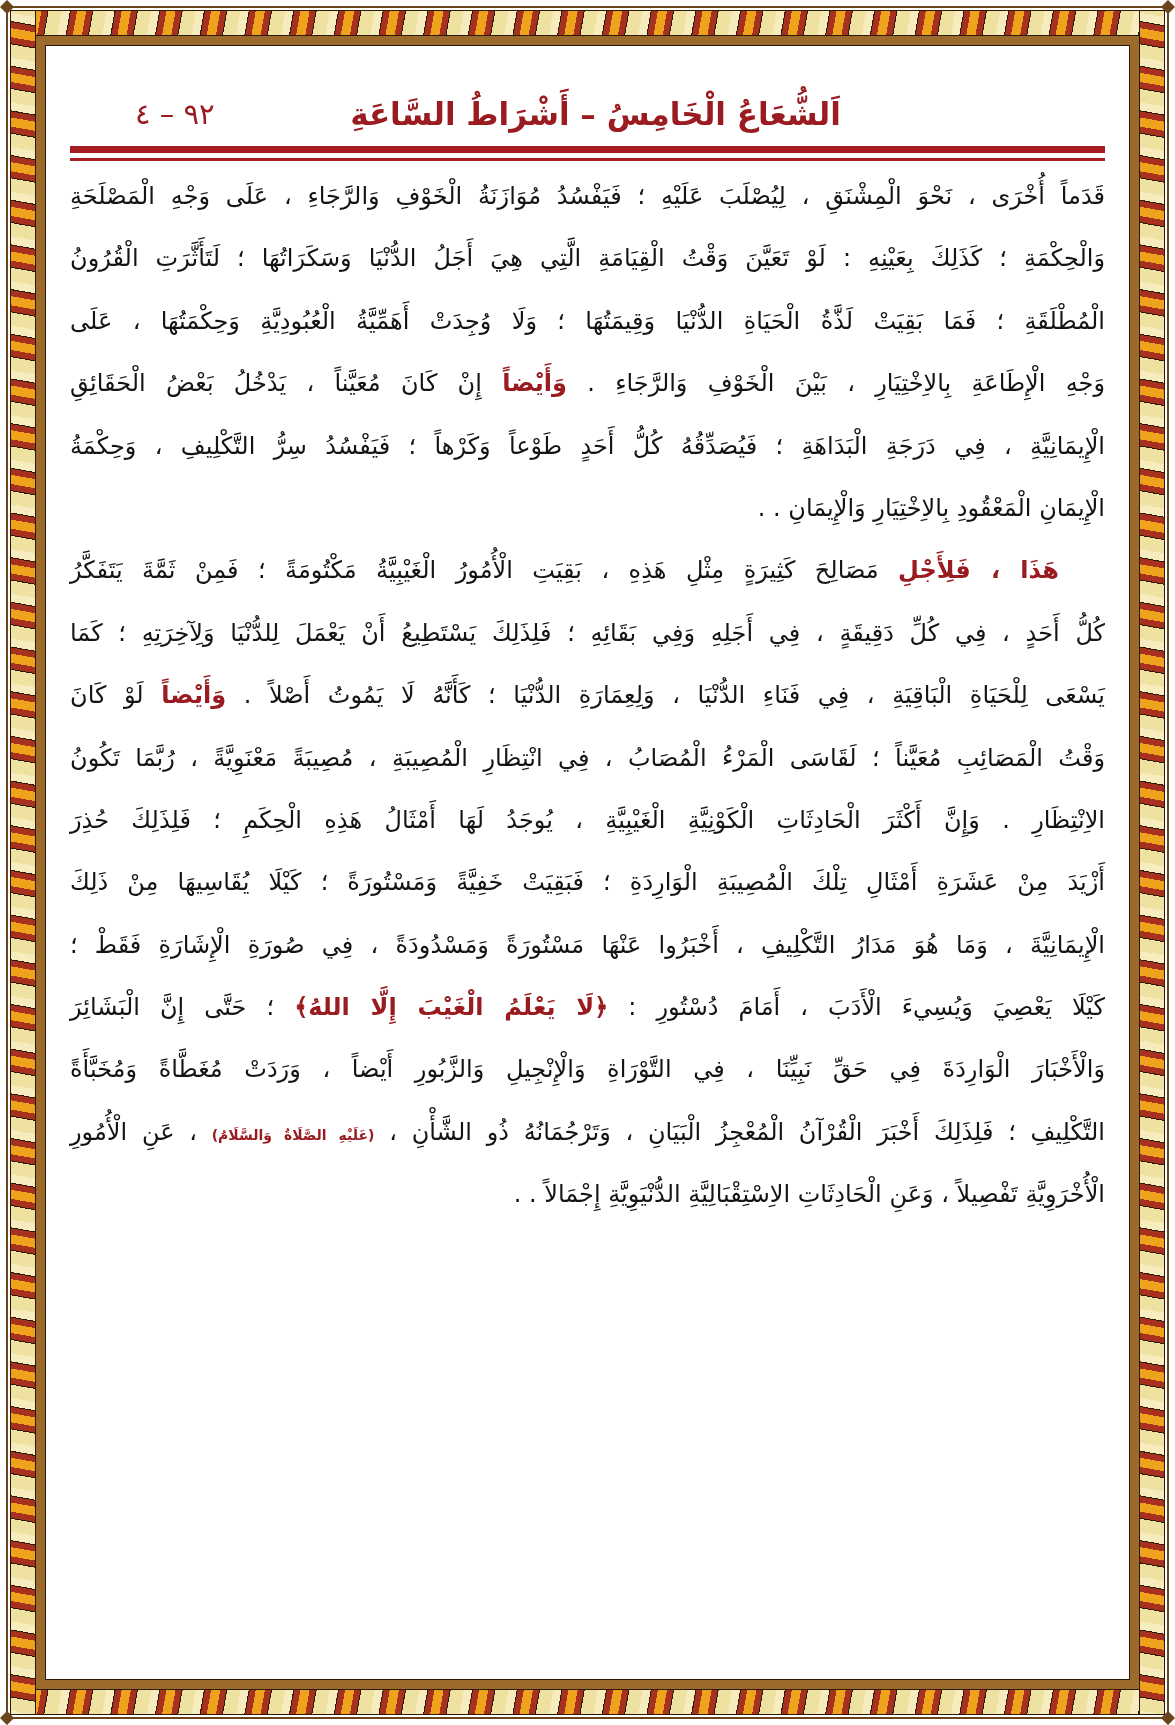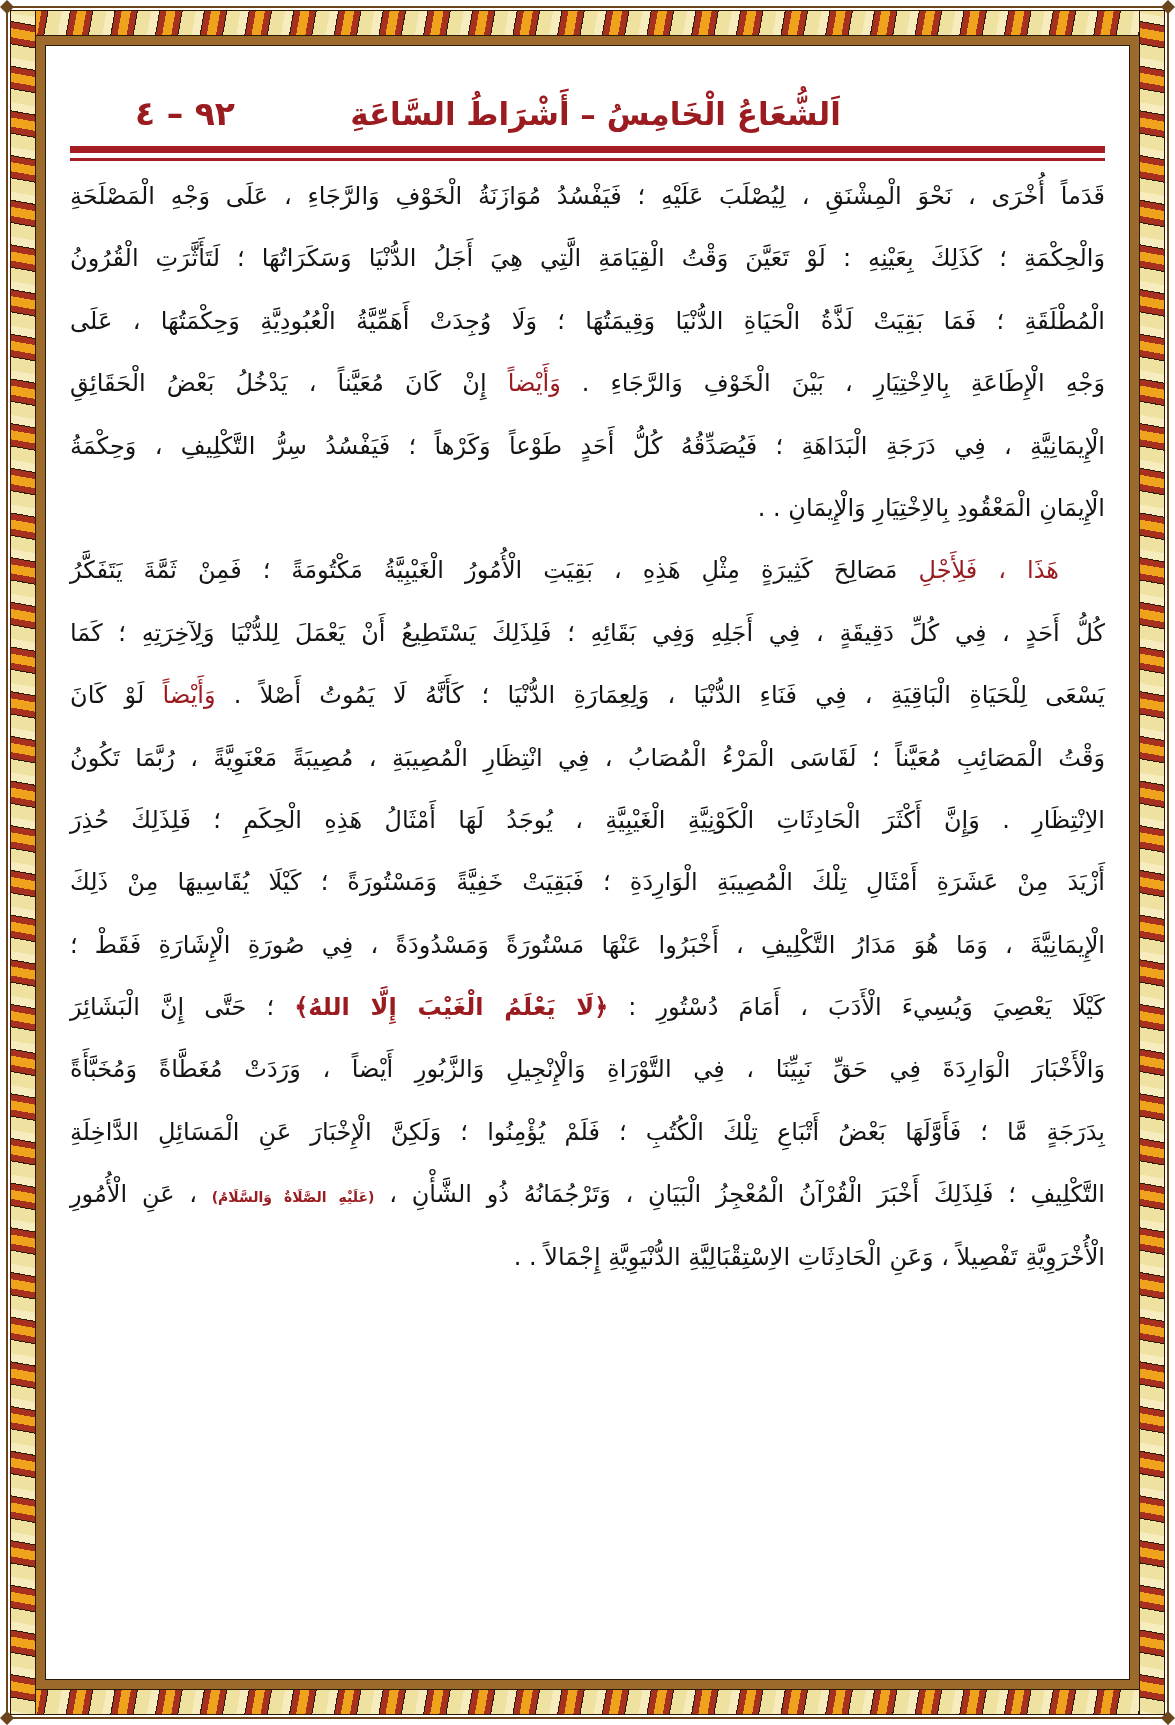--- a/index.html
+++ b/index.html
@@ -81,42 +81,42 @@
   .header{position:relative;height:58px;}
   .page-title{
     position:absolute;left:16px;right:0;top:0;
     text-align:center;
     color:var(--accent-red);
     font-weight:bold;font-size:31px;line-height:52px;
   }
   .page-number{
     position:absolute;left:65px;top:0;
     color:var(--accent-red);
-    font-weight:bold;font-size:33px;line-height:52px;
+    font-weight:normal;font-size:29px;line-height:52px;
   }
   .header-rule{
     height:5px;
     border-top:7px solid var(--rule-red);
     border-bottom:3px solid var(--rule-red);
   }
   .text-body{
     margin-top:4px;
     color:var(--text-black);
     font-size:24px;
   }
   .line{
     height:62.4px;line-height:62.4px;
     text-align:justify;
     text-align-last:justify;
     white-space:nowrap;
     overflow:visible;
   }
   .line.last{text-align-last:start;}
   .line.indent{padding-right:46px;}
-  .line span.red{color:var(--accent-red);font-weight:normal;}
+  .line span.red{color:var(--accent-red);font-weight:bold;}
   .line span.quran{color:var(--accent-red);font-weight:bold;}
   .line span.seal{
     color:var(--accent-red);
     font-size:14px;font-weight:bold;
     letter-spacing:-1px;
   }
 </style>
 </head>
 <body>
 
@@ -148,19 +148,18 @@
         <div class="line last"><span>الْإِيمَانِ الْمَعْقُودِ بِالاِخْتِيَارِ وَالْإِيمَانِ . .</span></div>
         <div class="line indent"><span class="red">هَذَا ، فَلِأَجْلِ</span><span> مَصَالِحَ كَثِيرَةٍ مِثْلِ هَذِهِ ، بَقِيَتِ الْأُمُورُ الْغَيْبِيَّةُ مَكْتُومَةً ؛ فَمِنْ ثَمَّةَ يَتَفَكَّرُ</span></div>
         <div class="line"><span>كُلُّ أَحَدٍ ، فِي كُلِّ دَقِيقَةٍ ، فِي أَجَلِهِ وَفِي بَقَائِهِ ؛ فَلِذَلِكَ يَسْتَطِيعُ أَنْ يَعْمَلَ لِلدُّنْيَا وَلِآخِرَتِهِ ؛ كَمَا</span></div>
         <div class="line"><span>يَسْعَى لِلْحَيَاةِ الْبَاقِيَةِ ، فِي فَنَاءِ الدُّنْيَا ، وَلِعِمَارَةِ الدُّنْيَا ؛ كَأَنَّهُ لَا يَمُوتُ أَصْلاً . </span><span class="red">وَأَيْضاً</span><span> لَوْ كَانَ</span></div>
         <div class="line"><span>وَقْتُ الْمَصَائِبِ مُعَيَّناً ؛ لَقَاسَى الْمَرْءُ الْمُصَابُ ، فِي انْتِظَارِ الْمُصِيبَةِ ، مُصِيبَةً مَعْنَوِيَّةً ، رُبَّمَا تَكُونُ</span></div>
         <div class="line"><span>الاِنْتِظَارِ . وَإِنَّ أَكْثَرَ الْحَادِثَاتِ الْكَوْنِيَّةِ الْغَيْبِيَّةِ ، يُوجَدُ لَهَا أَمْثَالُ هَذِهِ الْحِكَمِ ؛ فَلِذَلِكَ حُذِرَ</span></div>
         <div class="line"><span>أَزْيَدَ مِنْ عَشَرَةِ أَمْثَالِ تِلْكَ الْمُصِيبَةِ الْوَارِدَةِ ؛ فَبَقِيَتْ خَفِيَّةً وَمَسْتُورَةً ؛ كَيْلَا يُقَاسِيهَا مِنْ ذَلِكَ</span></div>
         <div class="line"><span>الْإِيمَانِيَّةَ ، وَمَا هُوَ مَدَارُ التَّكْلِيفِ ، أَخْبَرُوا عَنْهَا مَسْتُورَةً وَمَسْدُودَةً ، فِي صُورَةِ الْإِشَارَةِ فَقَطْ ؛</span></div>
         <div class="line"><span>كَيْلَا يَعْصِيَ وَيُسِيءَ الْأَدَبَ ، أَمَامَ دُسْتُورِ : </span><span class="quran">﴿لَا يَعْلَمُ الْغَيْبَ إِلَّا اللهُ﴾</span><span> ؛ حَتَّى إِنَّ الْبَشَائِرَ</span></div>
         <div class="line"><span>وَالْأَخْبَارَ الْوَارِدَةَ فِي حَقِّ نَبِيِّنَا ، فِي التَّوْرَاةِ وَالْإِنْجِيلِ وَالزَّبُورِ أَيْضاً ، وَرَدَتْ مُغَطَّاةً وَمُخَبَّأَةً</span></div>
-        <div class="line"><span>بِدَرَجَةٍ مَّا ؛ فَأَوَّلَهَا بَعْضُ أَتْبَاعِ تِلْكَ الْكُتُبِ ؛ فَلَمْ يُؤْمِنُوا ؛ وَلَكِنَّ الْإِخْبَارَ عَنِ الْمَسَائِلِ الدَّاخِلَةِ</span></div>
         <div class="line"><span>التَّكْلِيفِ ؛ فَلِذَلِكَ أَخْبَرَ الْقُرْآنُ الْمُعْجِزُ الْبَيَانِ ، وَتَرْجُمَانُهُ ذُو الشَّأْنِ ، </span><span class="seal">(عَلَيْهِ الصَّلَاةُ وَالسَّلَامُ)</span><span> ، عَنِ الْأُمُورِ</span></div>
         <div class="line last"><span>الْأُخْرَوِيَّةِ تَفْصِيلاً ، وَعَنِ الْحَادِثَاتِ الاِسْتِقْبَالِيَّةِ الدُّنْيَوِيَّةِ إِجْمَالاً . .</span></div>
       </div>
   </div>
 
 </div>
 
 </body></html>

